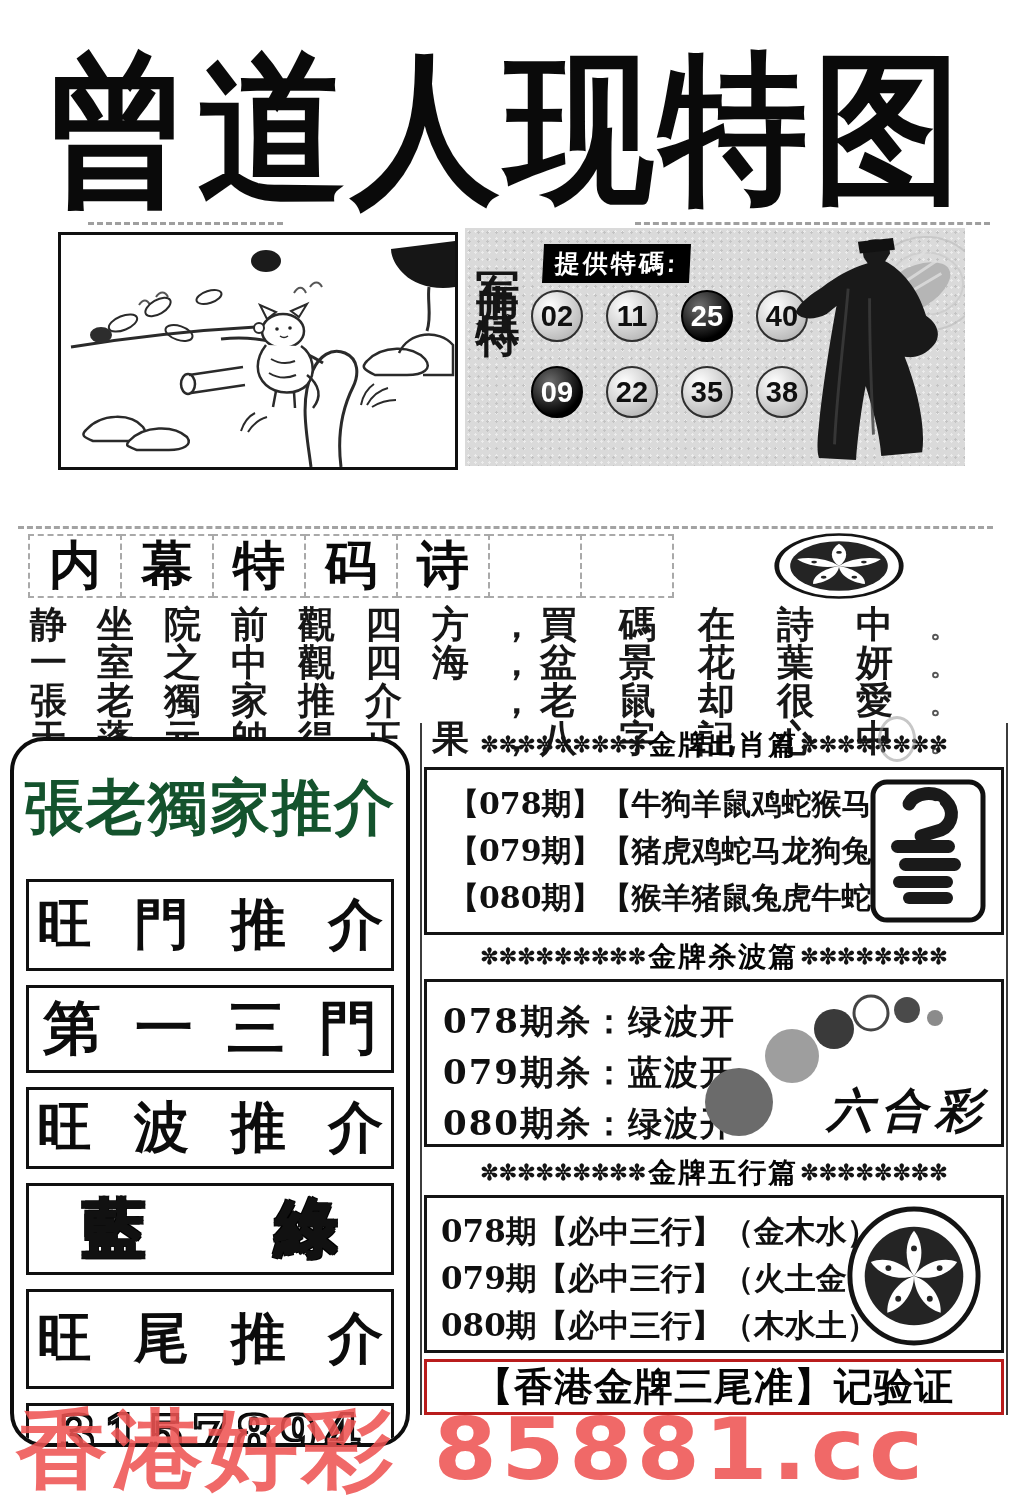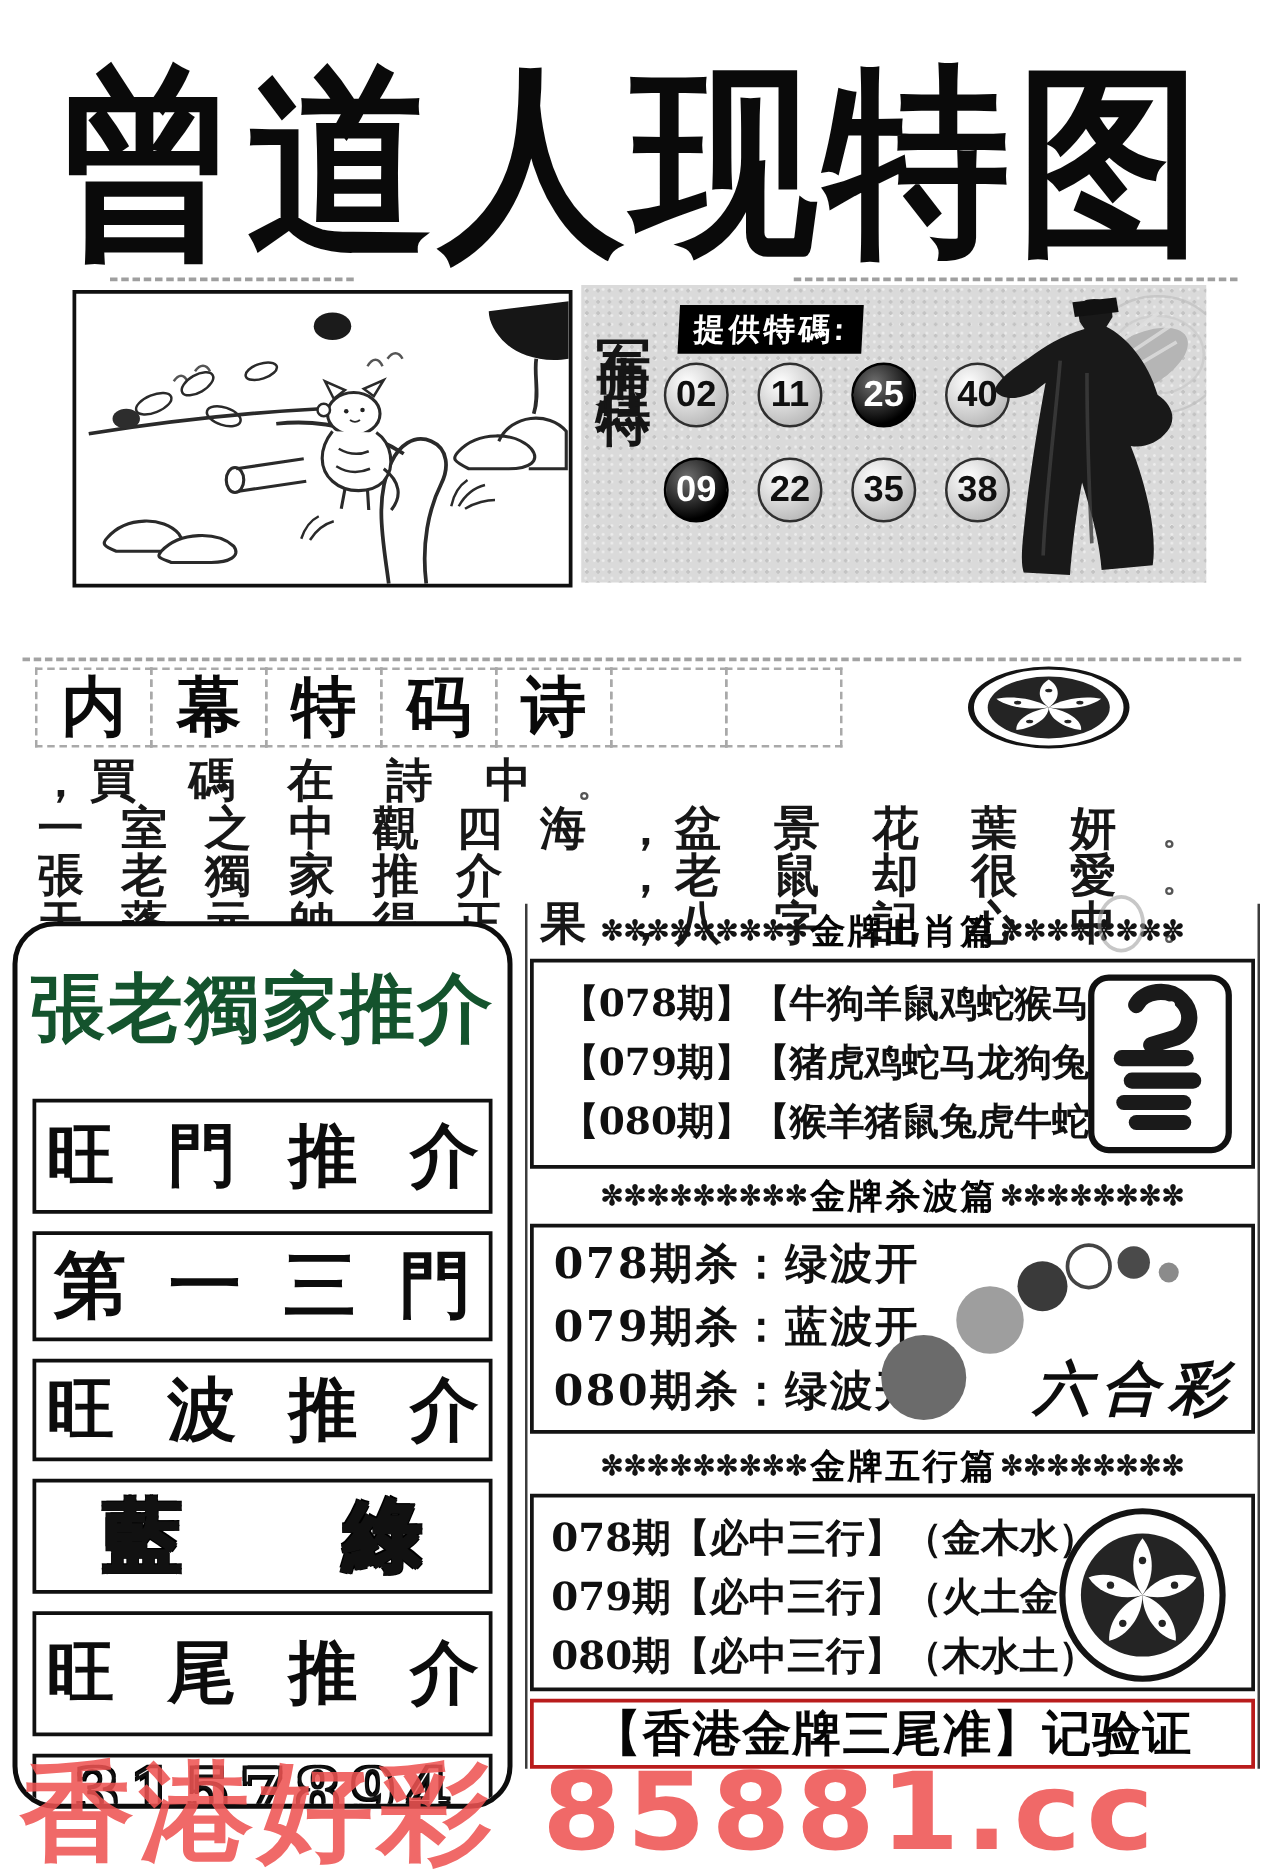--- a/index.html
+++ b/index.html
@@ -75,21 +75,21 @@
     font-family:"DejaVu Serif","Liberation Serif",serif;}
   .stA{top:0;} .stB{top:212px;} .stC{top:428px;}
   .sec-box{position:absolute;left:2px;width:580px;border:3px solid #141414;box-sizing:border-box;background:#fff;}
   .boxA{top:44px;height:168px;}
   .boxB{top:256px;height:168px;}
   .boxC{top:472px;height:158px;}
   .sec-row{font-family:"DejaVu Serif","Liberation Serif",serif;font-weight:700;color:#101010;white-space:nowrap;}
   .rowA{font-size:30px;line-height:47px;padding-left:22px;}
   .boxA .rows{padding-top:10px;}
   .rowB{font-size:34px;line-height:51px;padding-left:16px;letter-spacing:2px;}
-  .boxB .rows{padding-top:4px;}
+  .boxB .rows{padding-top:14px;}
   .rowC{font-size:31px;line-height:47px;padding-left:14px;}
   .boxC .rows{padding-top:10px;}
   .snake-art{position:absolute;right:14px;top:8px;width:118px;height:148px;}
   .circles-art{position:absolute;right:4px;top:2px;width:300px;height:160px;}
   .bauhinia-large{position:absolute;right:18px;top:6px;width:138px;height:144px;}
   .footer-box{position:absolute;left:2px;top:636px;width:580px;height:56px;border:3px solid #b91c1c;
     box-sizing:border-box;display:flex;align-items:center;justify-content:center;
     font-weight:900;font-size:39px;letter-spacing:1px;color:#050505;white-space:nowrap;}
   .stamp{position:absolute;left:878px;top:716px;width:32px;height:40px;border:3px solid #999;
     border-radius:50%;opacity:.55;}
@@ -192,20 +192,21 @@
     </g>
     <g fill="#242424">
       <circle cx="70" cy="42" r="3"></circle>
         <circle cx="96" cy="62" r="3"></circle>
         <circle cx="86" cy="93" r="3"></circle>
       <circle cx="54" cy="93" r="3"></circle>
         <circle cx="44" cy="62" r="3"></circle>
     </g>
   </svg>
   <div class="poem-line pline0">
+    <span class="pl">静坐院前觀四方</span>
       <span class="pc">，</span>
       <span class="pr">買碼在詩中</span>
       <span class="pp">。</span>
   </div>
   <div class="poem-line pline1">
     <span class="pl">一室之中觀四海</span>
       <span class="pc">，</span>
       <span class="pr">盆景花葉妍</span>
       <span class="pp">。</span>
   </div>

